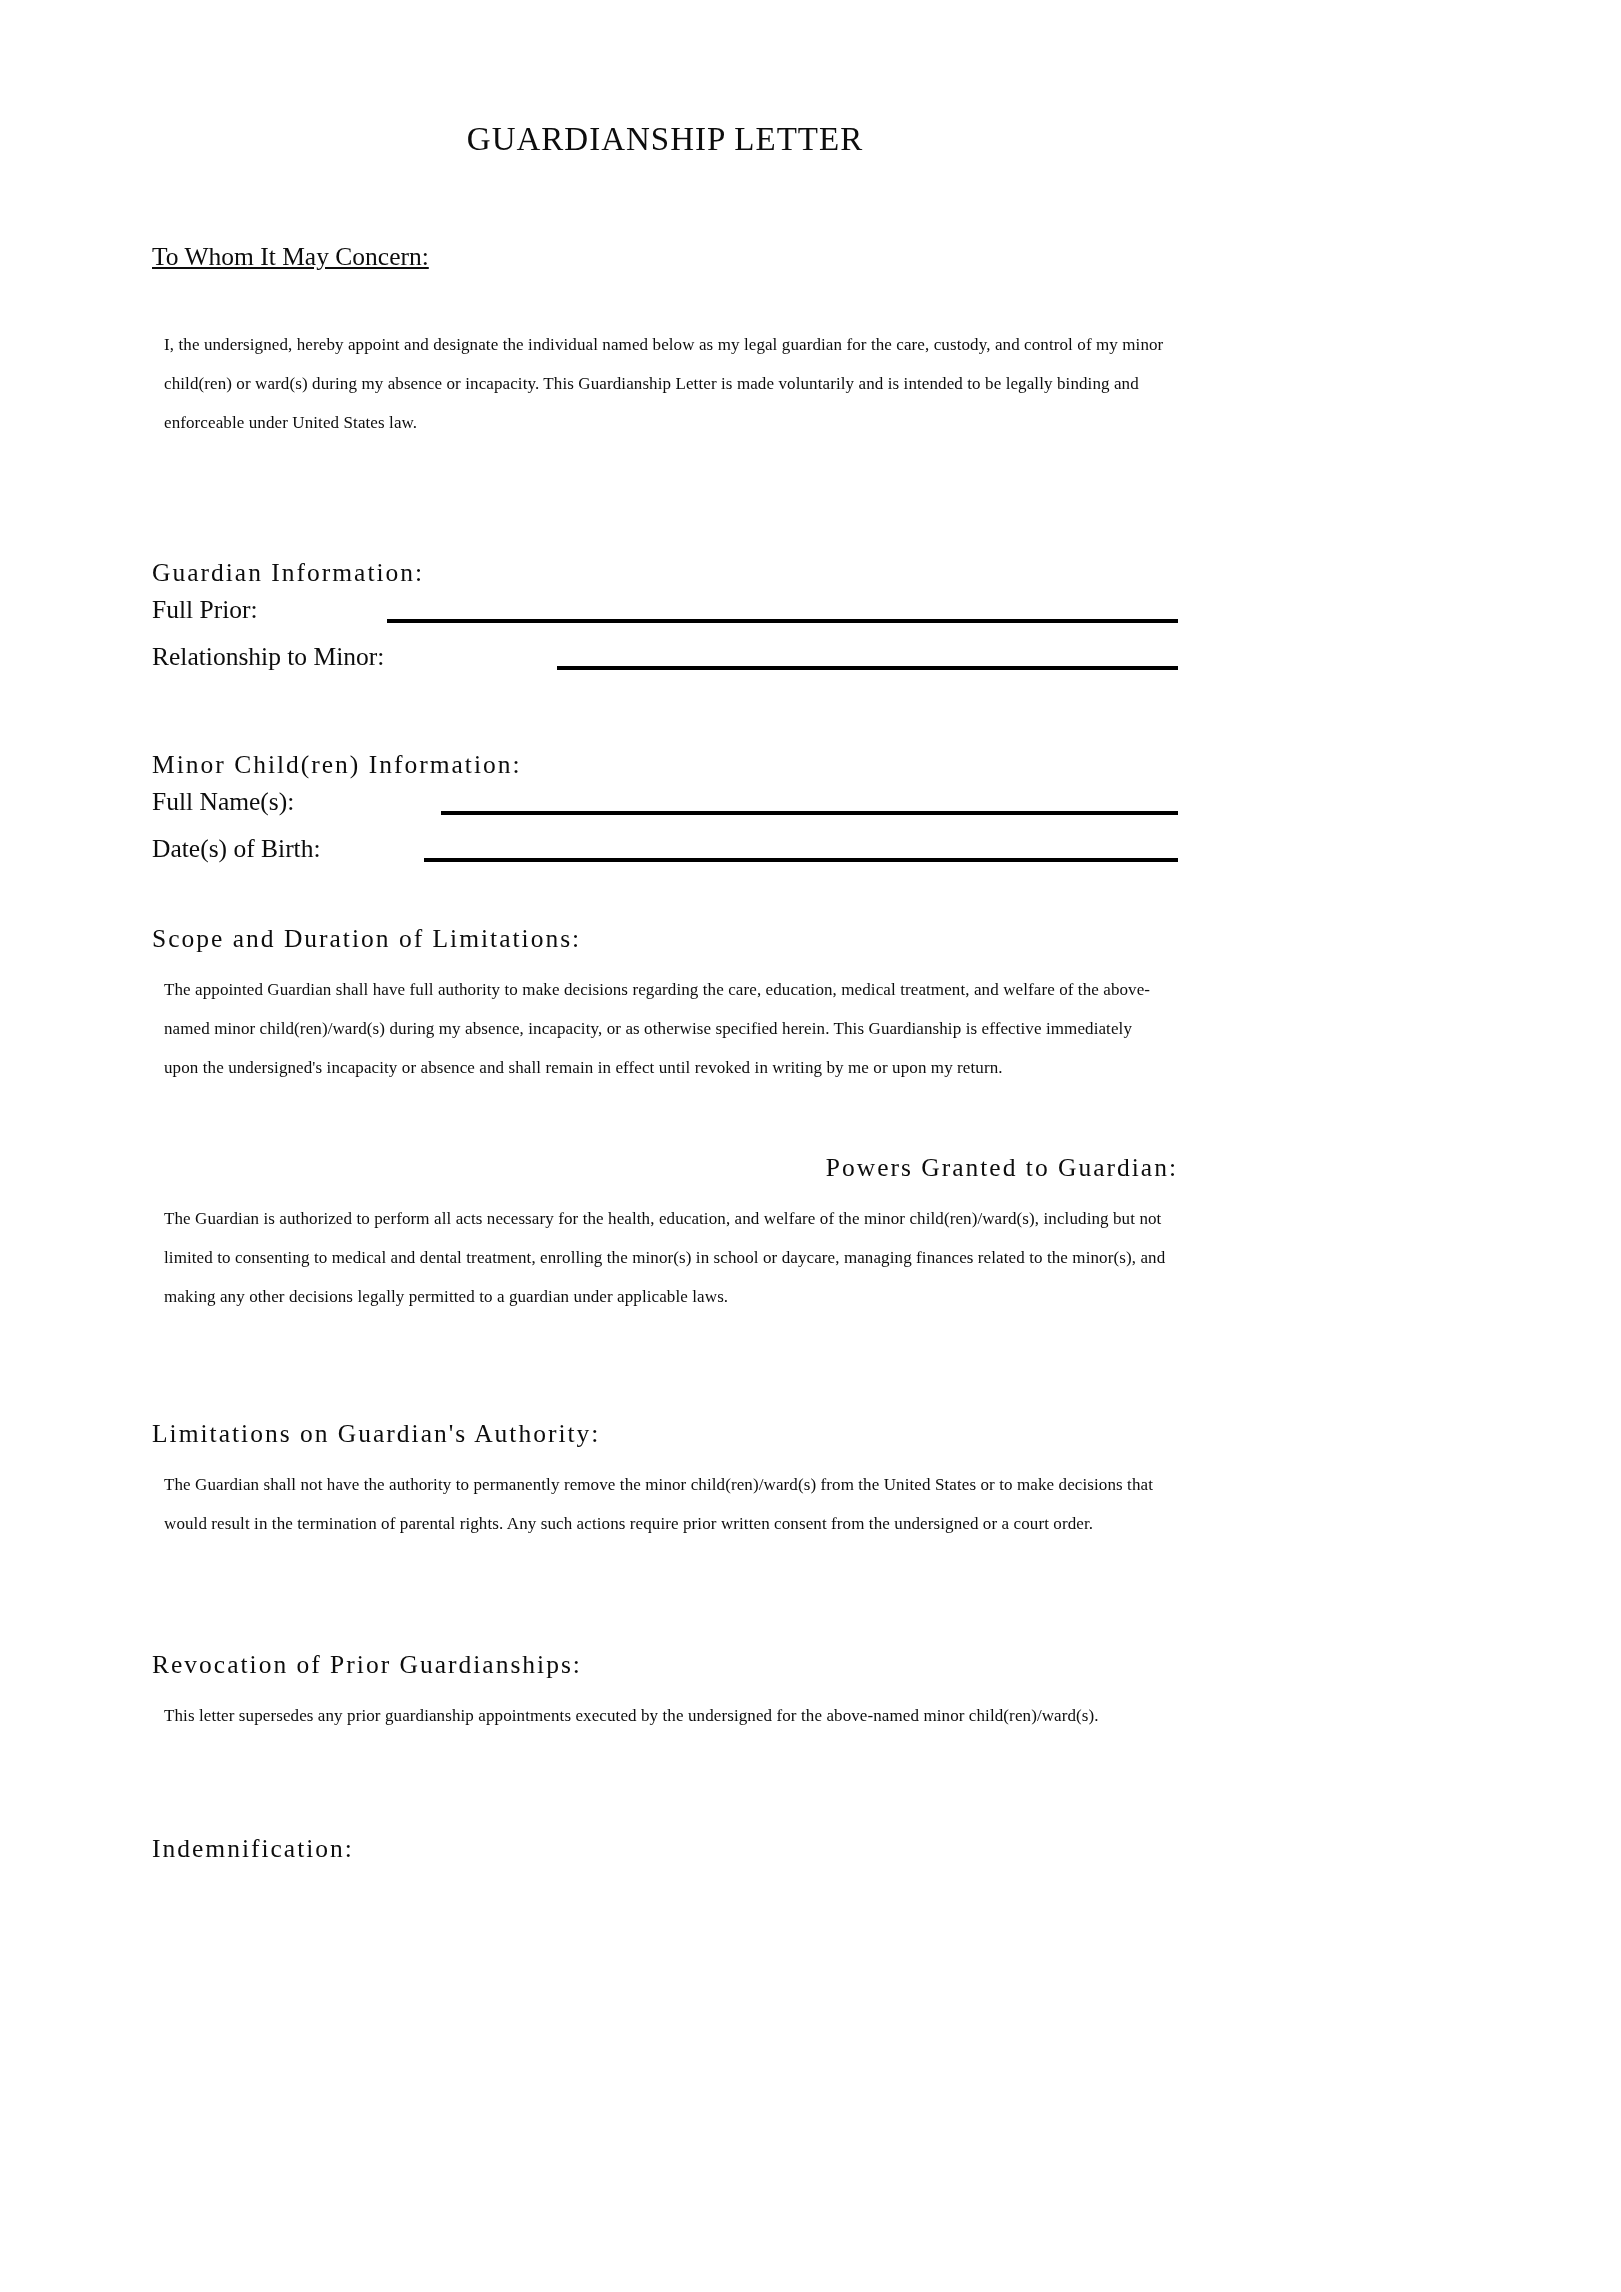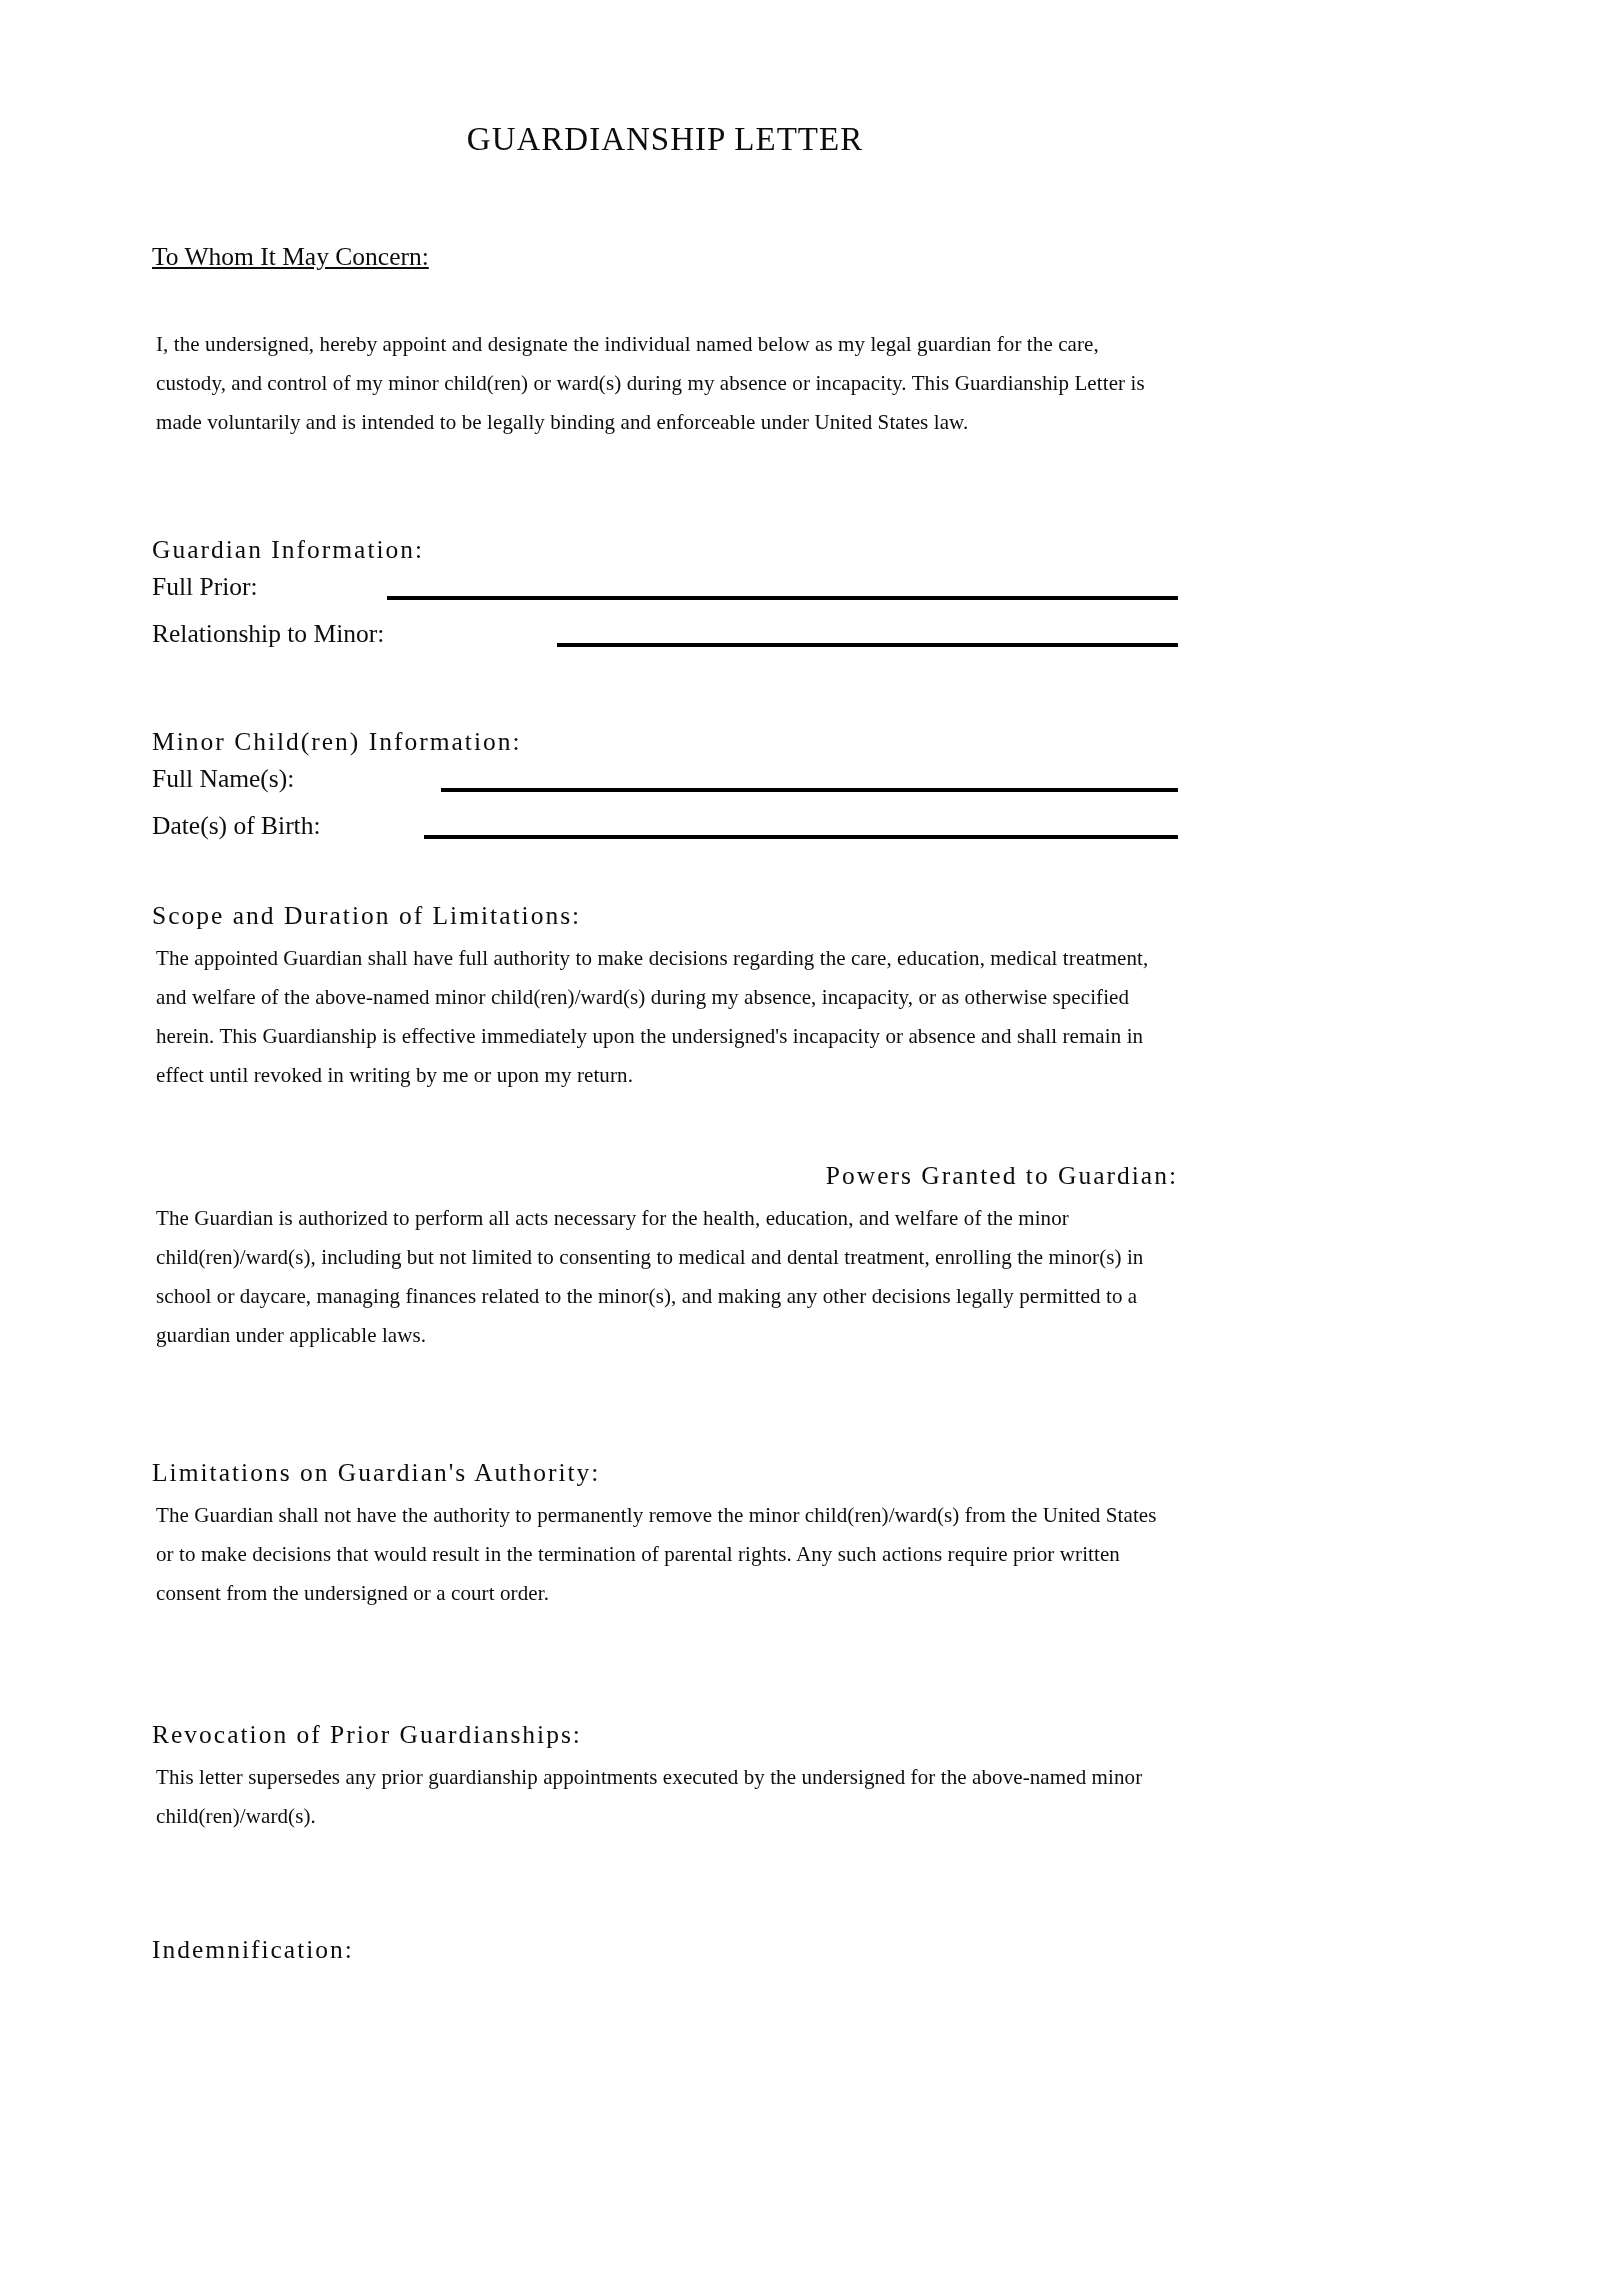--- a/index.html
+++ b/index.html
@@ -27,35 +27,35 @@
     text-align: center;
     white-space: nowrap;
   }
   .greeting {
     margin-top: 78px;
     font-size: 25.5px;
     line-height: 39px;
     text-decoration: underline;
   }
   .para {
-    margin: 4px;
-    font-size: 21px;
+    margin: 12px;
+    font-size: 17px;
     line-height: 39px;
     letter-spacing: 0.1px;
   }
   .intro { margin-top: 49px; }
   .sheading {
     margin: 0;
     font-size: 25.5px;
     font-weight: 400;
     letter-spacing: 2px;
     line-height: 39px;
     white-space: nowrap;
   }
-  .h-guardian        { margin-top: 88px; }
+  .h-guardian        { margin-top: 111px; }
   .h-minor           { margin-top: 59px; }
   .h-scope           { margin-top: 41px; }
   .h-powers          { margin-top: 61px; text-align: right; }
   .h-limitations     { margin-top: 98px; }
   .h-revocation      { margin-top: 102px; }
   .h-indemnification { margin-top: 94px; }
   .frow {
     position: relative;
     height: 47px;
   }

